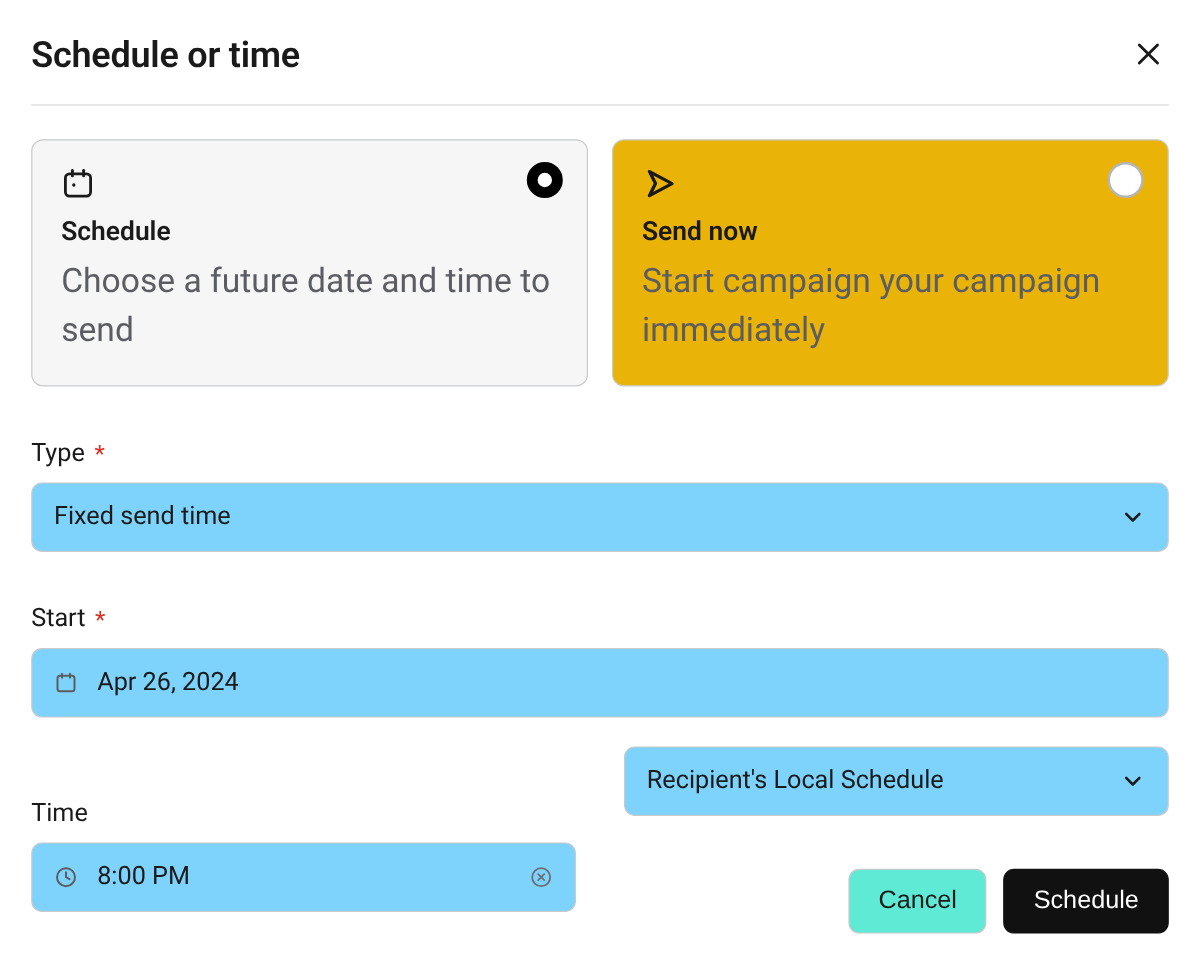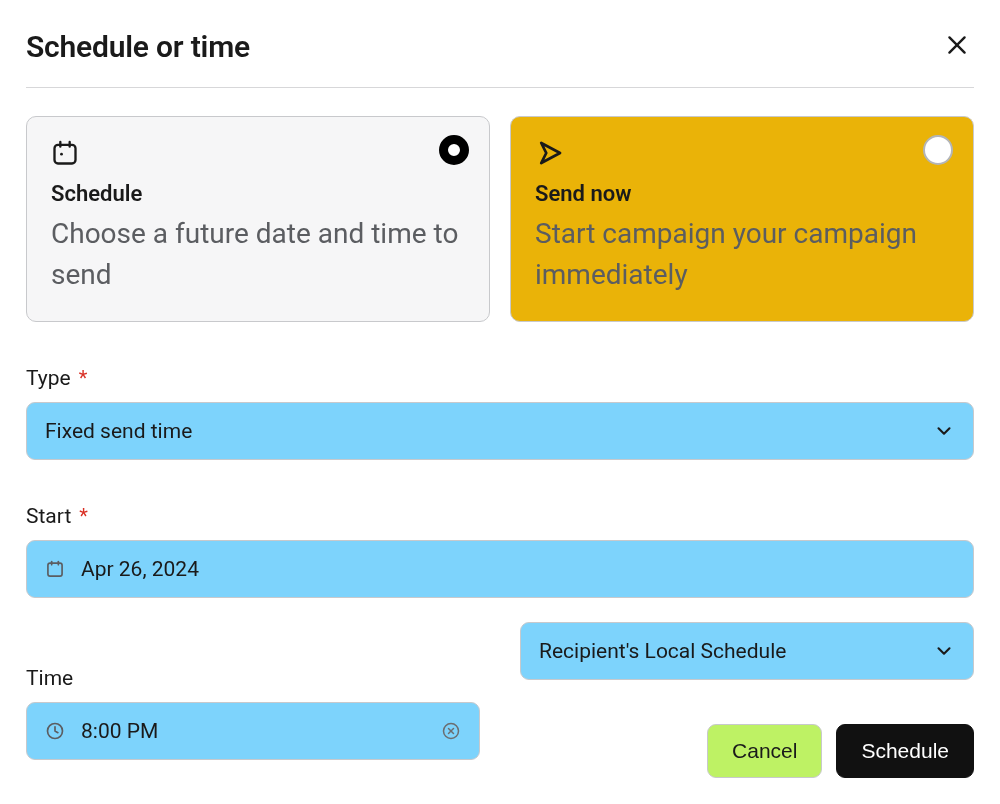--- a/index.html
+++ b/index.html
@@ -155,21 +155,21 @@
     display: flex;
     gap: 14px;
   }
   .btn {
     border-radius: 9px;
     font-size: 21px;
     font-weight: 500;
     padding: 14px 24px;
     cursor: pointer;
     border: 1px solid #c8c9cc;
-    background: #bef264;
+    background: #5eead4;
     color: #1a1a1a;
   }
   .btn.primary {
     background: #111;
     color: #fff;
     border-color: #111;
   }
 </style>
 </head>
 <body>

